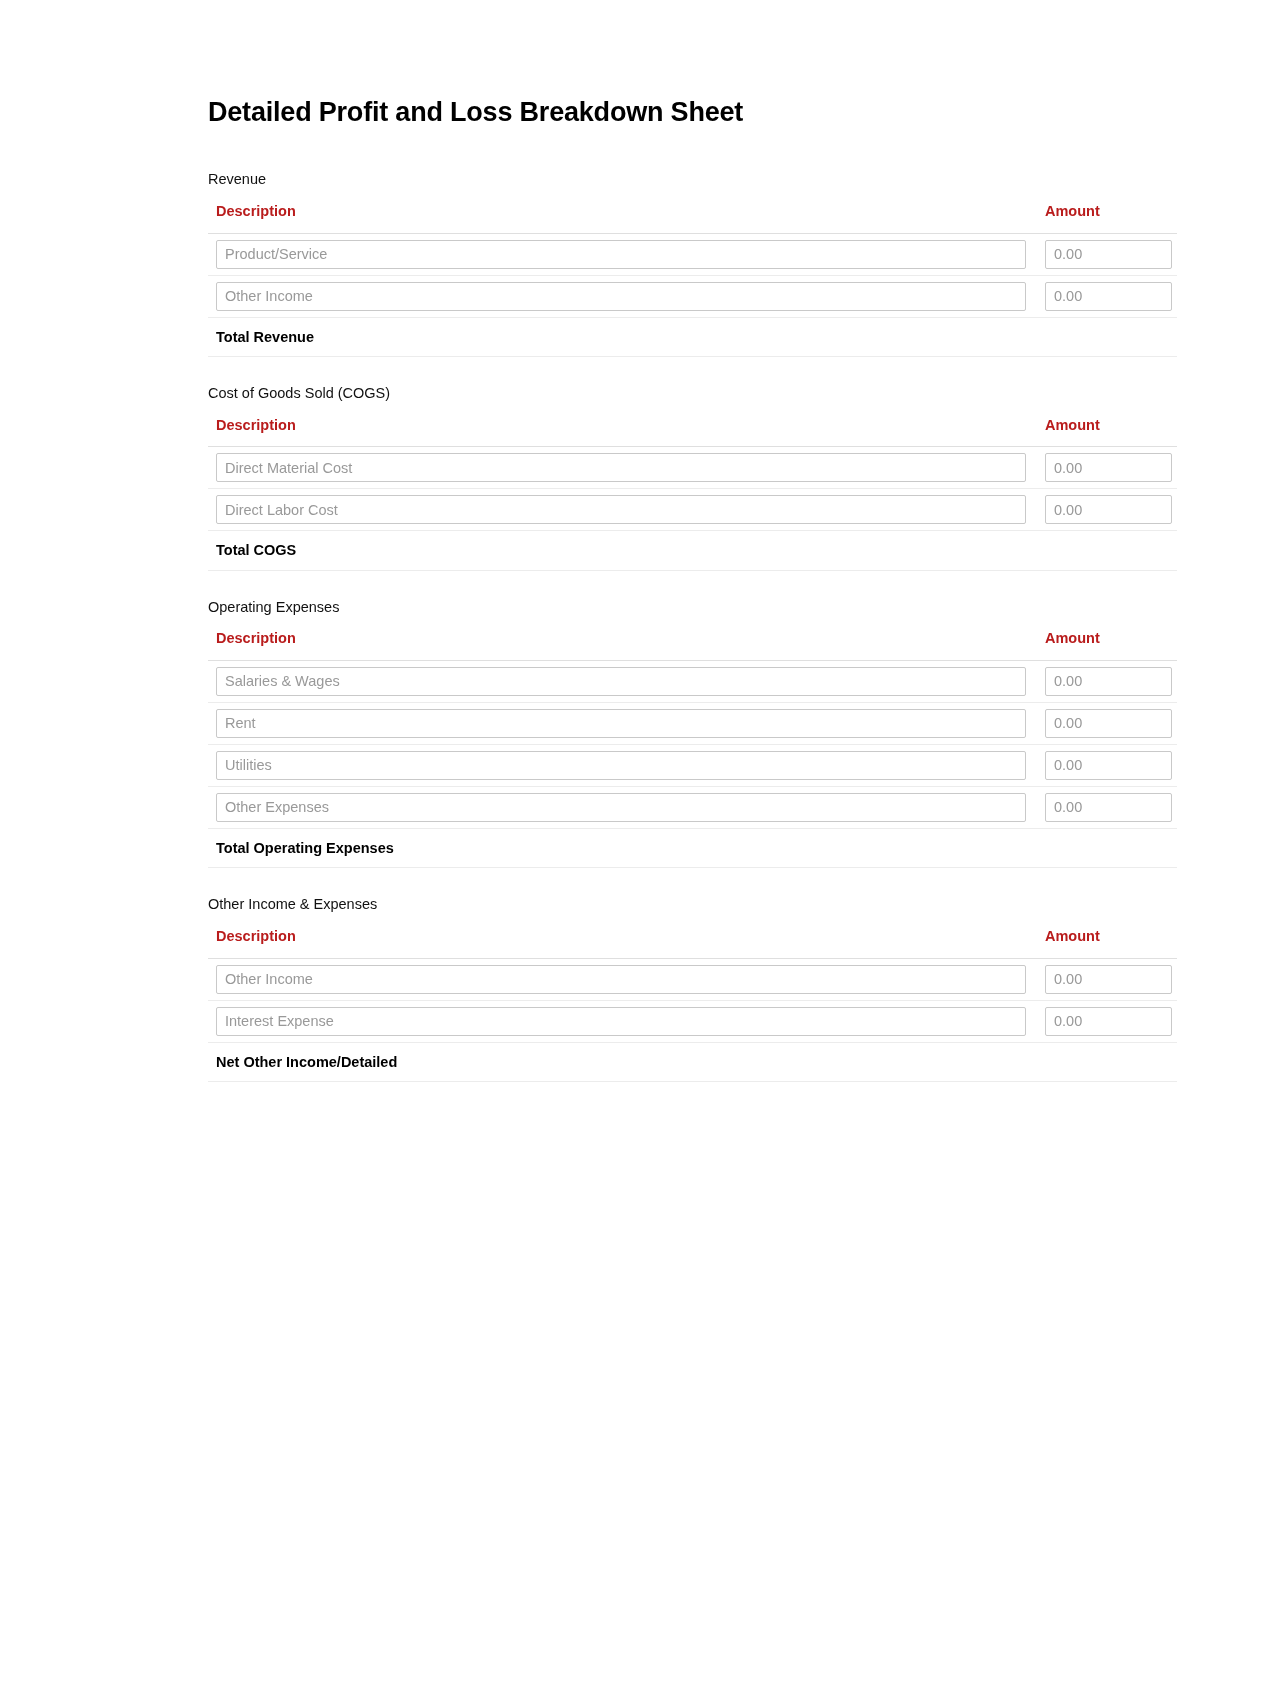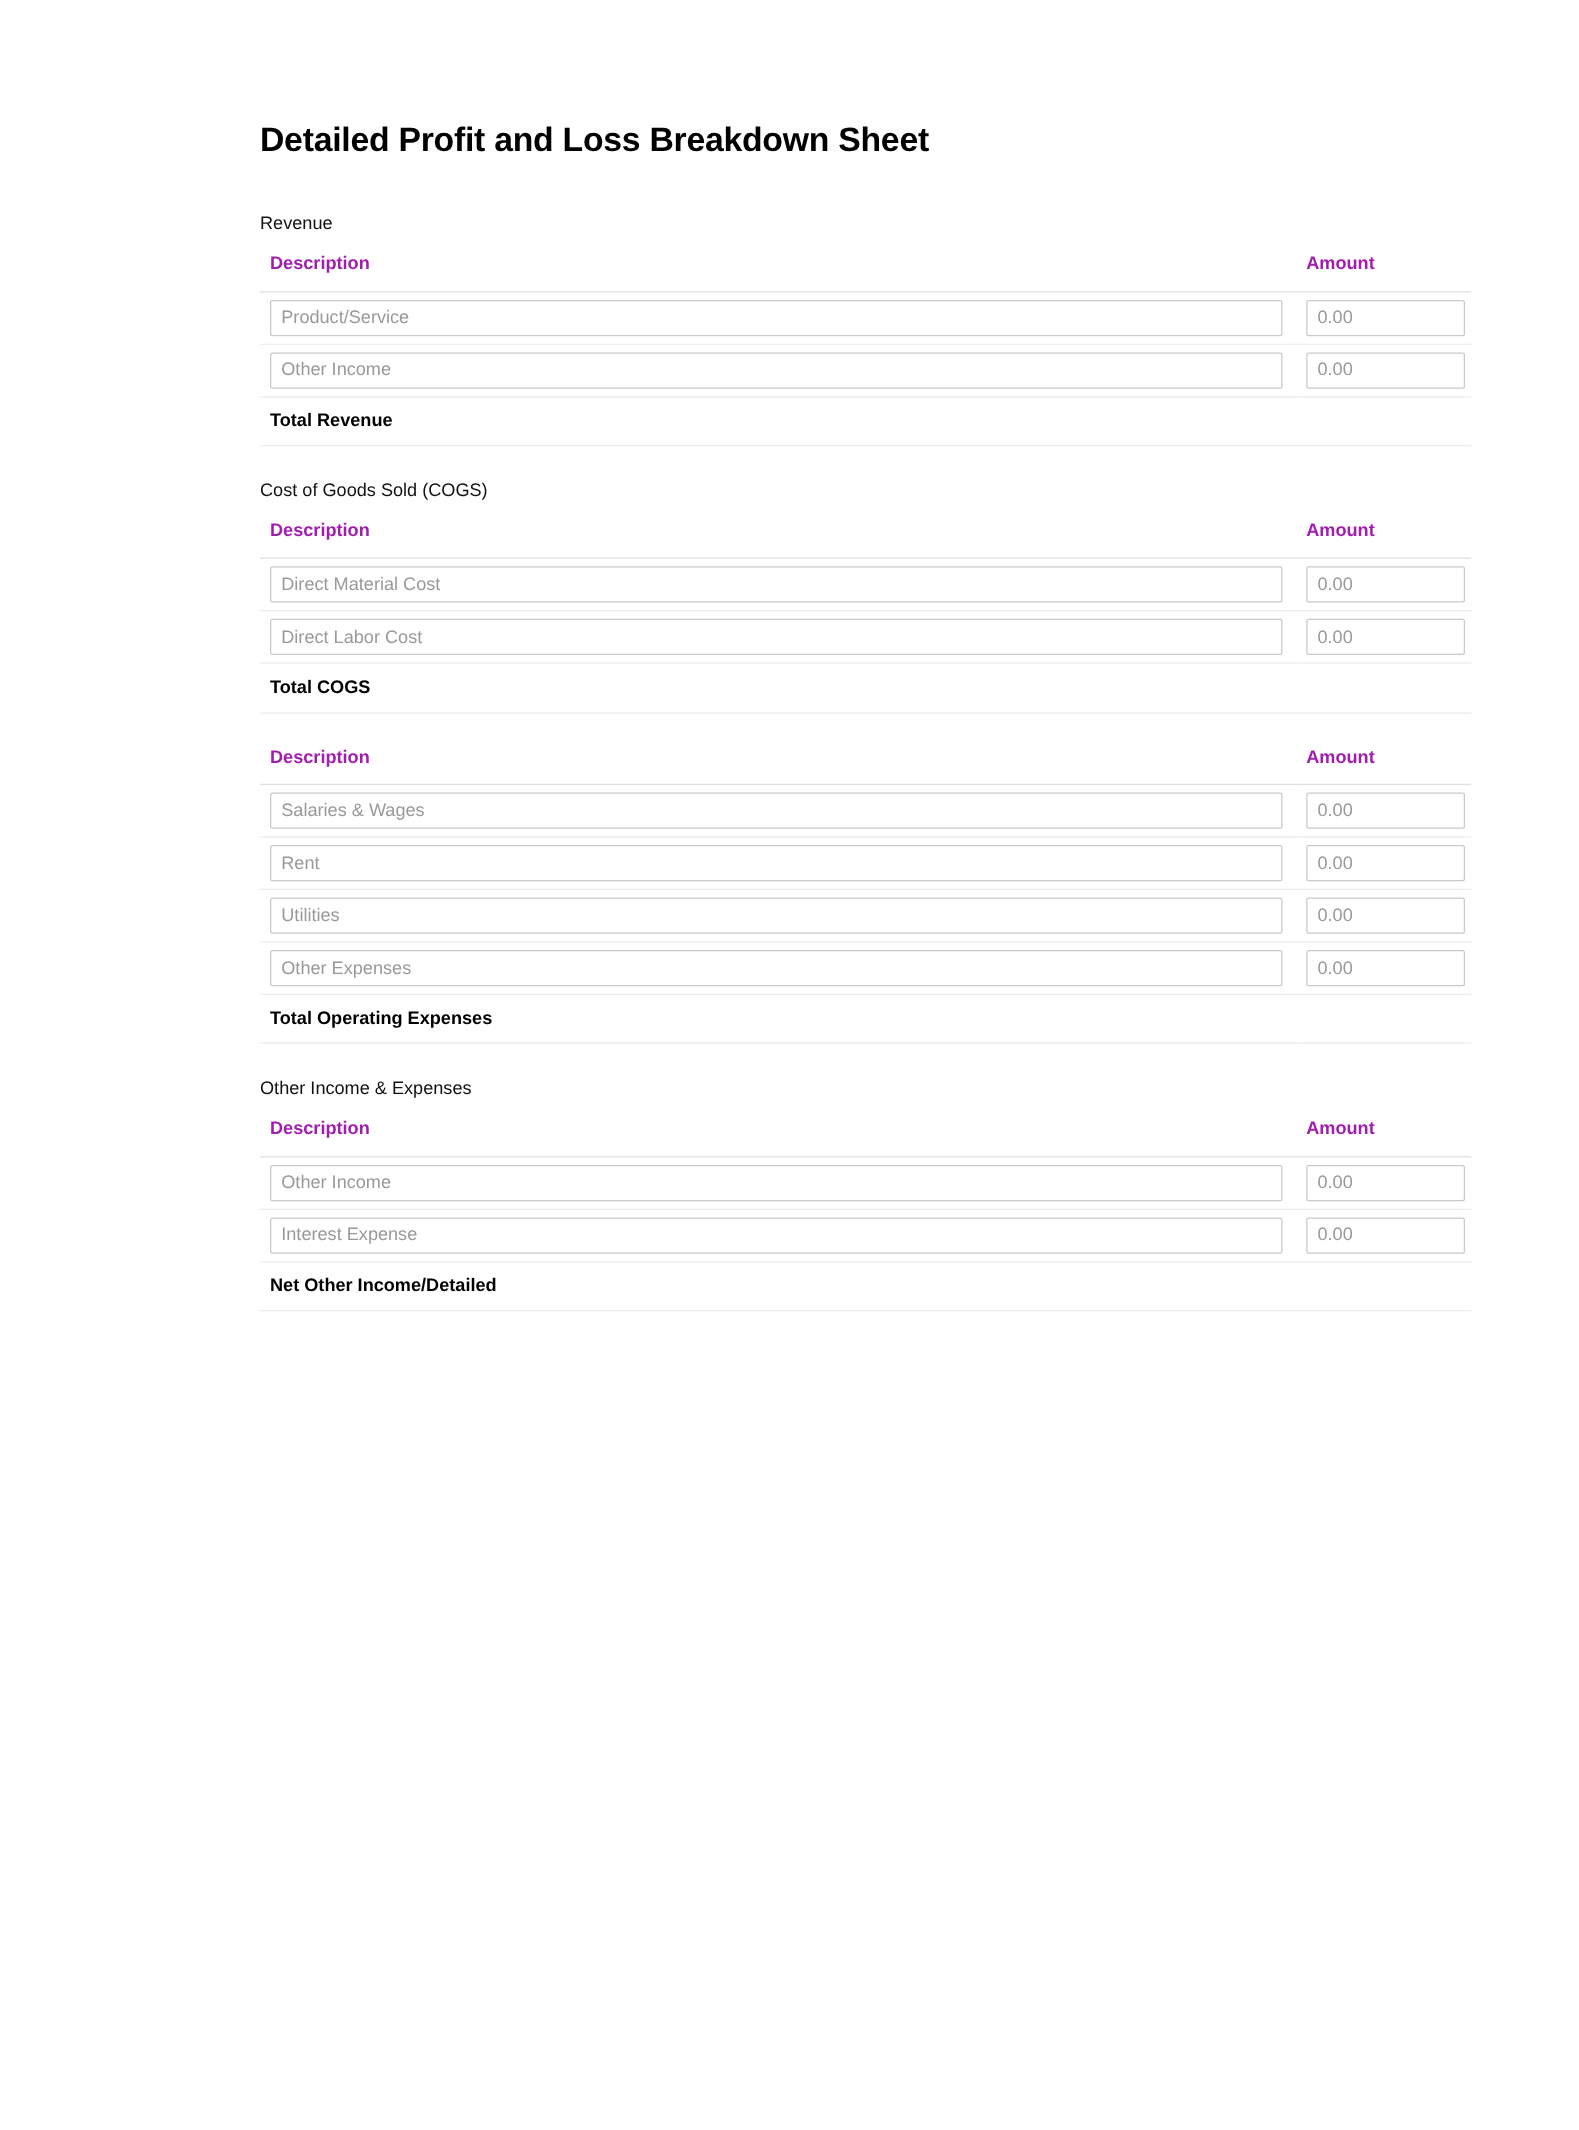--- a/index.html
+++ b/index.html
@@ -46,21 +46,21 @@
     width: 969px;
     border-collapse: collapse;
     table-layout: fixed;
   }
   table.pnl col.c-desc { width: 835px; }
   table.pnl col.c-amt  { width: 134px; }
   table.pnl th {
     text-align: left;
     font-size: 14.5px;
     font-weight: bold;
-    color: #a21caf;
+    color: #b91c1c;
     padding: 0 0 12px 8px;
     border-bottom: 1px solid #dfdfdf;
     vertical-align: bottom;
     line-height: 1.2;
   }
   table.pnl th.amt-head {
     padding-left: 2px;
   }
   table.pnl td {
     padding: 6px 0 6px 8px;
@@ -198,20 +198,21 @@
                 </td>
               </tr>
               <tr class="total-row">
                 <td><span class="total-label">Total COGS</span></td>
                 <td class="amt-cell"><span class="total-value"></span></td>
               </tr>
             </tbody>
           </table>
         </div>
         <div class="section">
+          <div class="section-label">Operating Expenses</div>
           <table class="pnl">
             <colgroup>
               <col class="c-desc">
               <col class="c-amt">
             </colgroup>
             <thead>
               <tr>
                 <th>Description</th>
                 <th class="amt-head">Amount</th>
               </tr>

